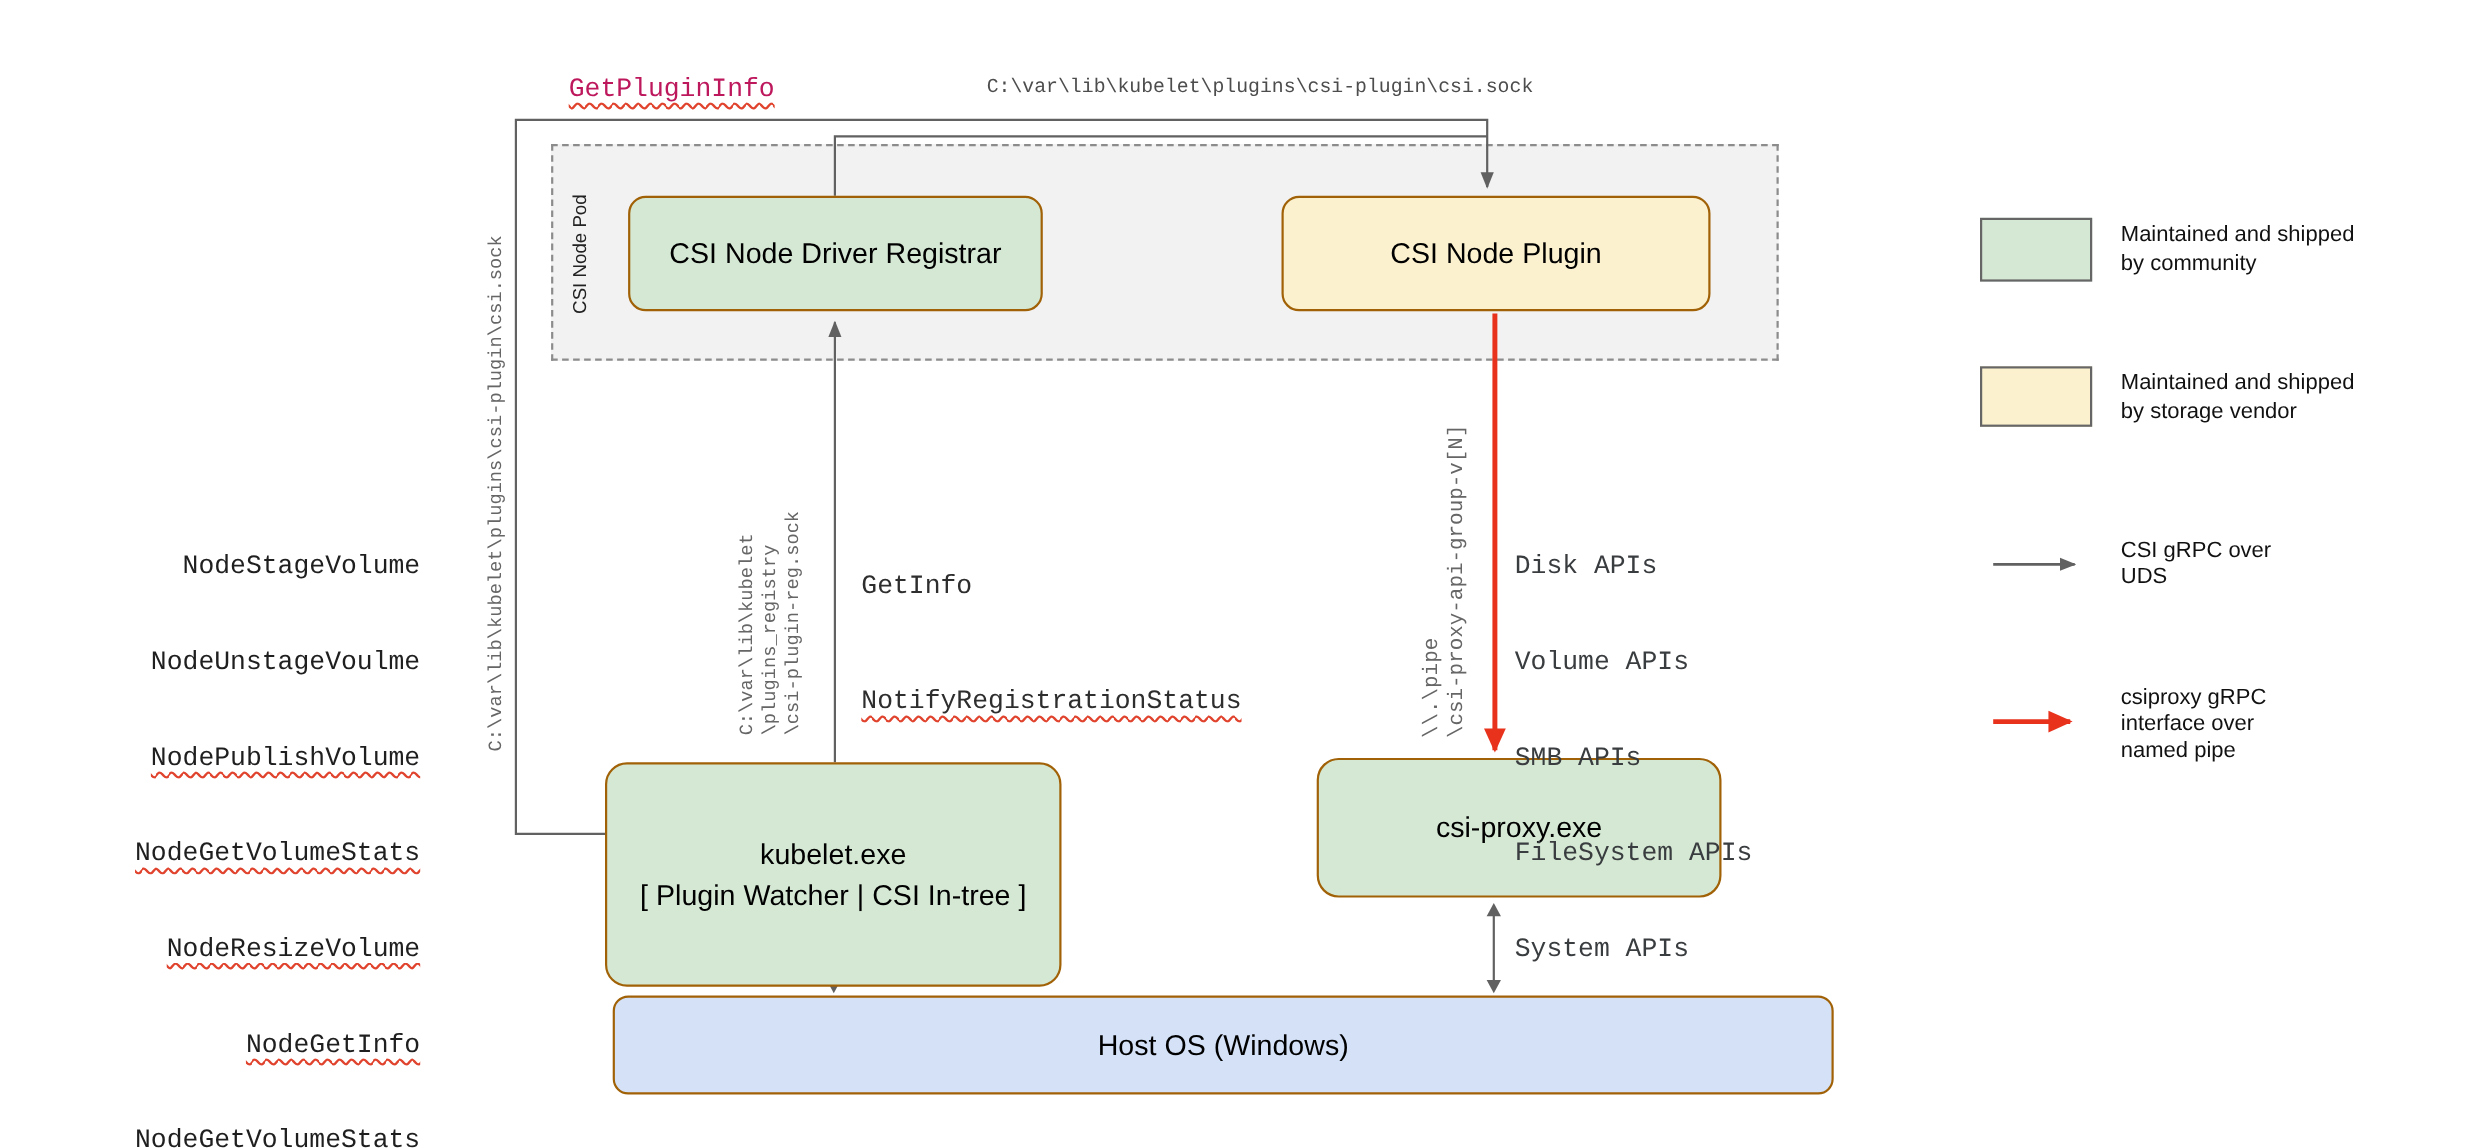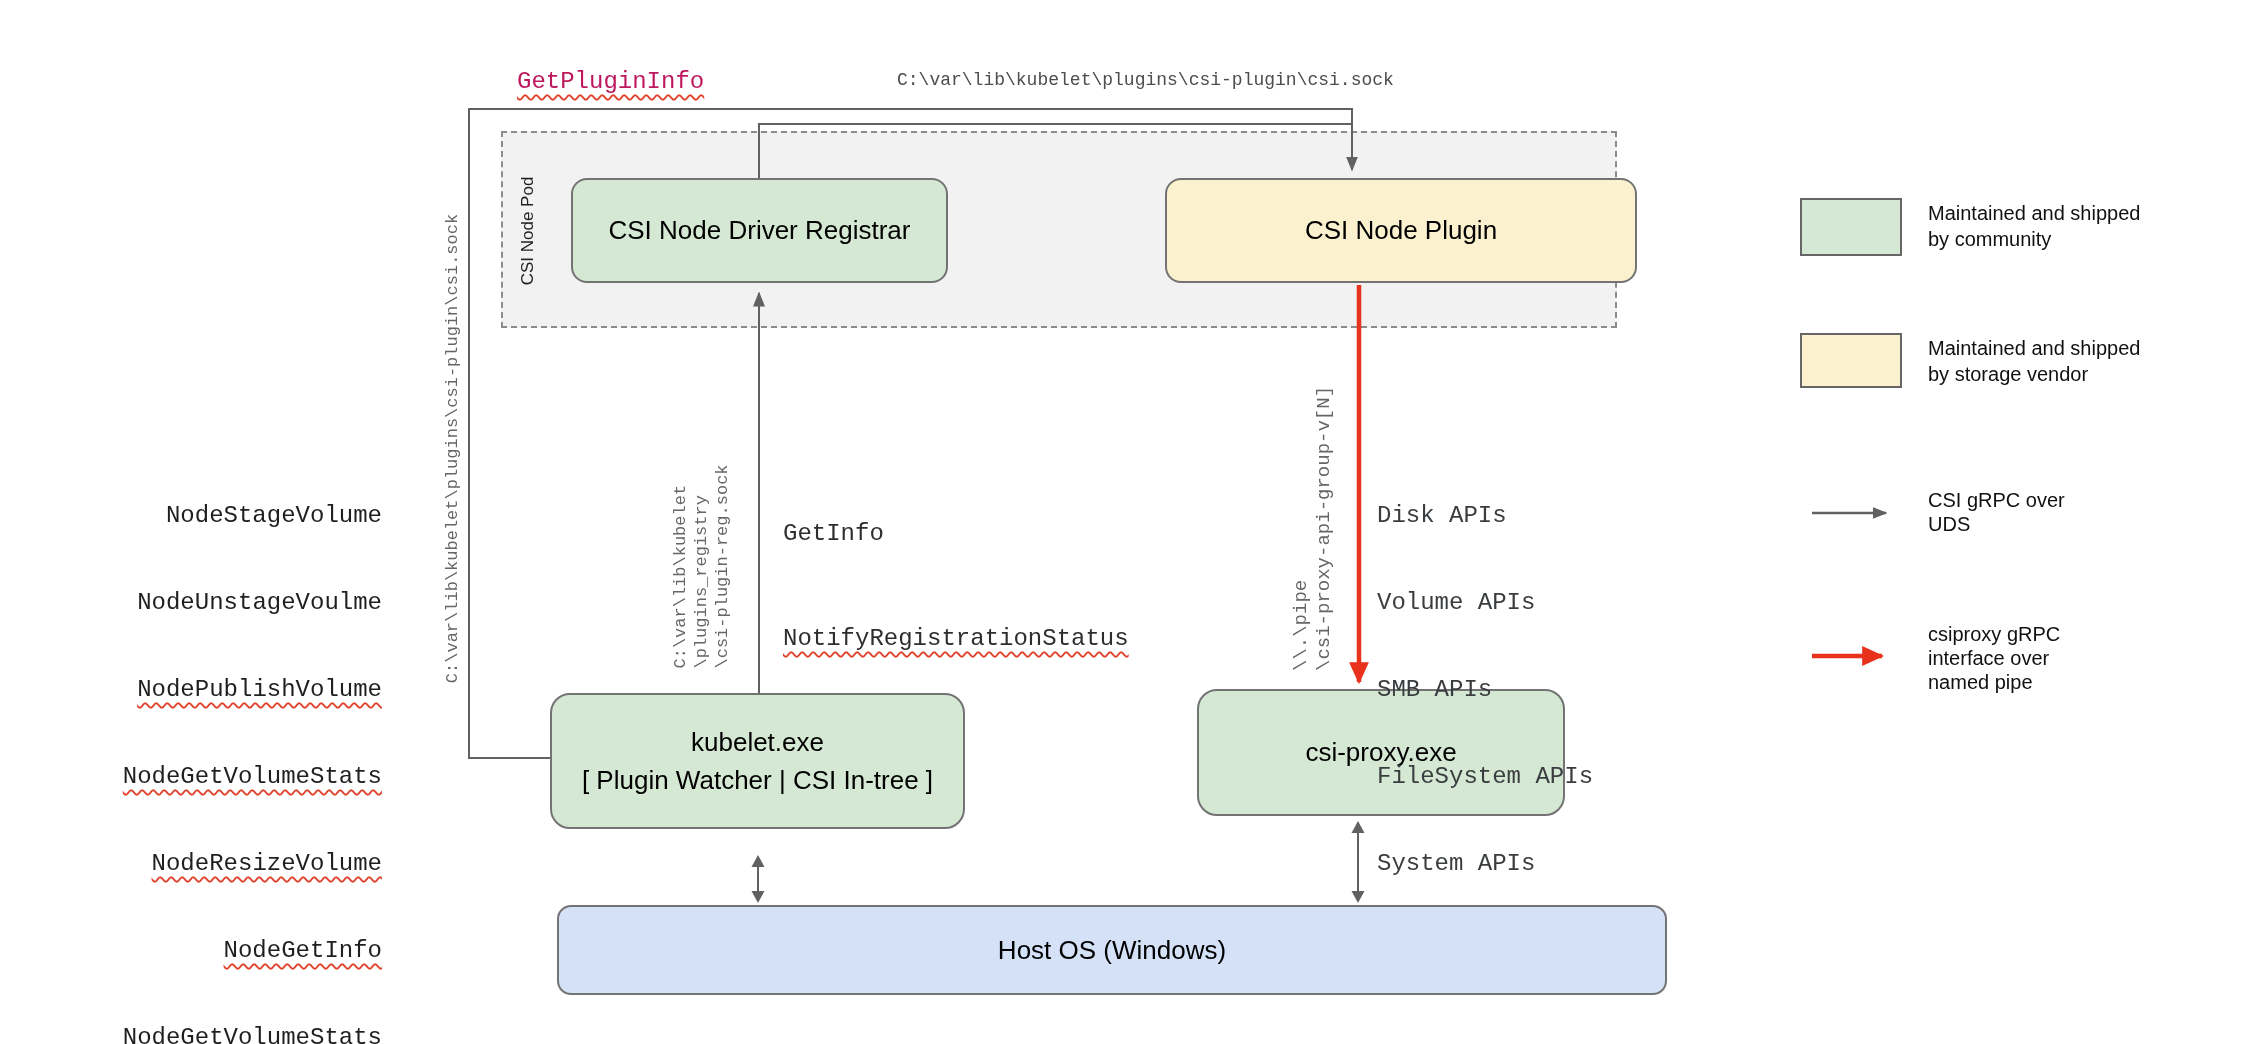--- a/index.html
+++ b/index.html
@@ -16,34 +16,34 @@
   .pod {
     left: 501px; top: 131px; width: 1116px; height: 197px;
     background: #f2f2f2;
     border: 2px dashed #8c8c8c;
     box-sizing: border-box;
     z-index: 1;
   }
   
   .node {
     box-sizing: border-box;
-    border: 2px solid #737373;
+    border: 2px solid #a16207;
     display: flex;
     align-items: center;
     justify-content: center;
     text-align: center;
     z-index: 3;
     color: #000000;
   }
   .green  { background: #d5e8d4; }
   .yellow { background: #fbf1ce; }
   .blue   { background: #d4e1f7; }
   .registrar { left: 571px; top: 178px; width: 377px; height: 105px; border-radius: 16px; font-size: 26px; }
-  .plugin    { left: 1165px; top: 178px; width: 472px; height: 105px; border-radius: 16px; font-size: 26px; }
-  .kubelet   { left: 550px; top: 693px; width: 415px; height: 136px; border-radius: 20px; font-size: 26px; line-height: 38px; flex-direction: column; }
+  .plugin    { left: 1165px; top: 178px; width: 390px; height: 105px; border-radius: 16px; font-size: 26px; }
+  .kubelet   { left: 550px; top: 693px; width: 415px; height: 204px; border-radius: 20px; font-size: 26px; line-height: 38px; flex-direction: column; }
   .csiproxy  { left: 1197px; top: 689px; width: 368px; height: 127px; border-radius: 20px; font-size: 26px; }
   .hostos    { left: 515px; top: 905px; width: 1110px; height: 90px; border-radius: 14px; font-size: 26px; margin-left: 42px; }
 
   
   .mono { font-family: "Liberation Mono", "DejaVu Sans Mono", monospace; white-space: pre; }
   .squiggle {
     text-decoration-line: underline;
     text-decoration-style: wavy;
     text-decoration-color: #e0442e;
     text-decoration-thickness: 2px;

